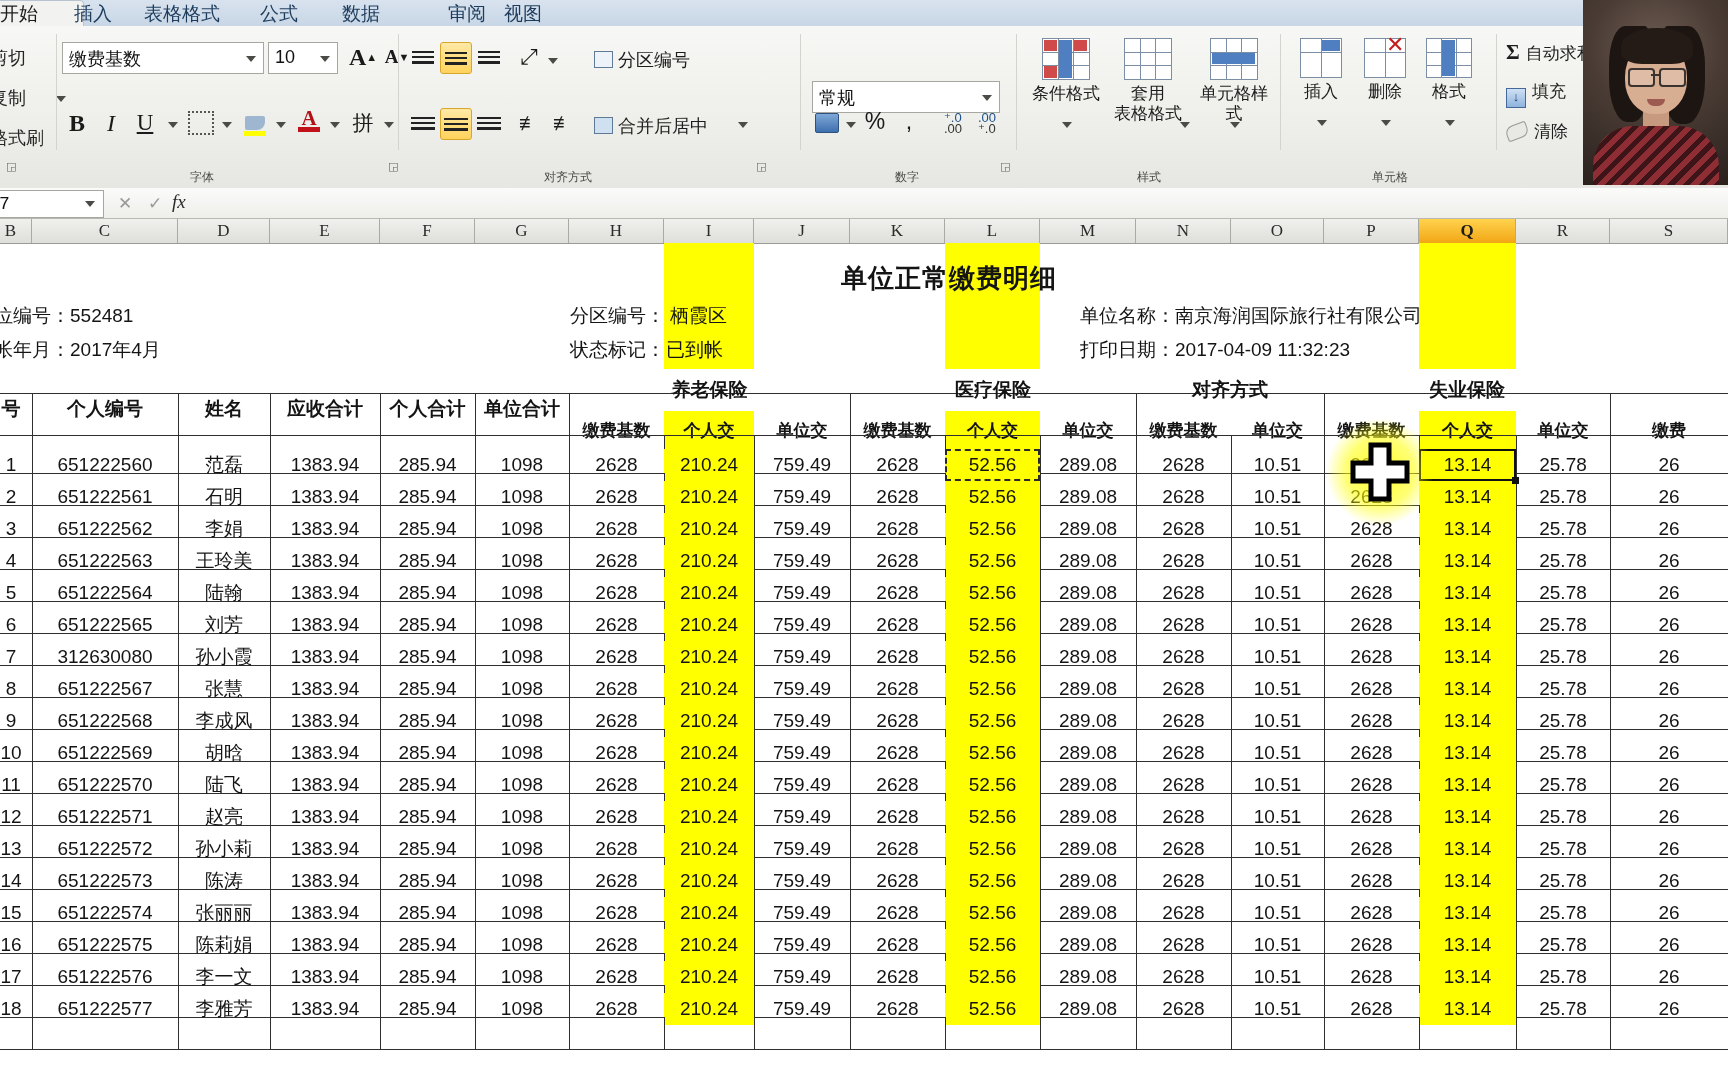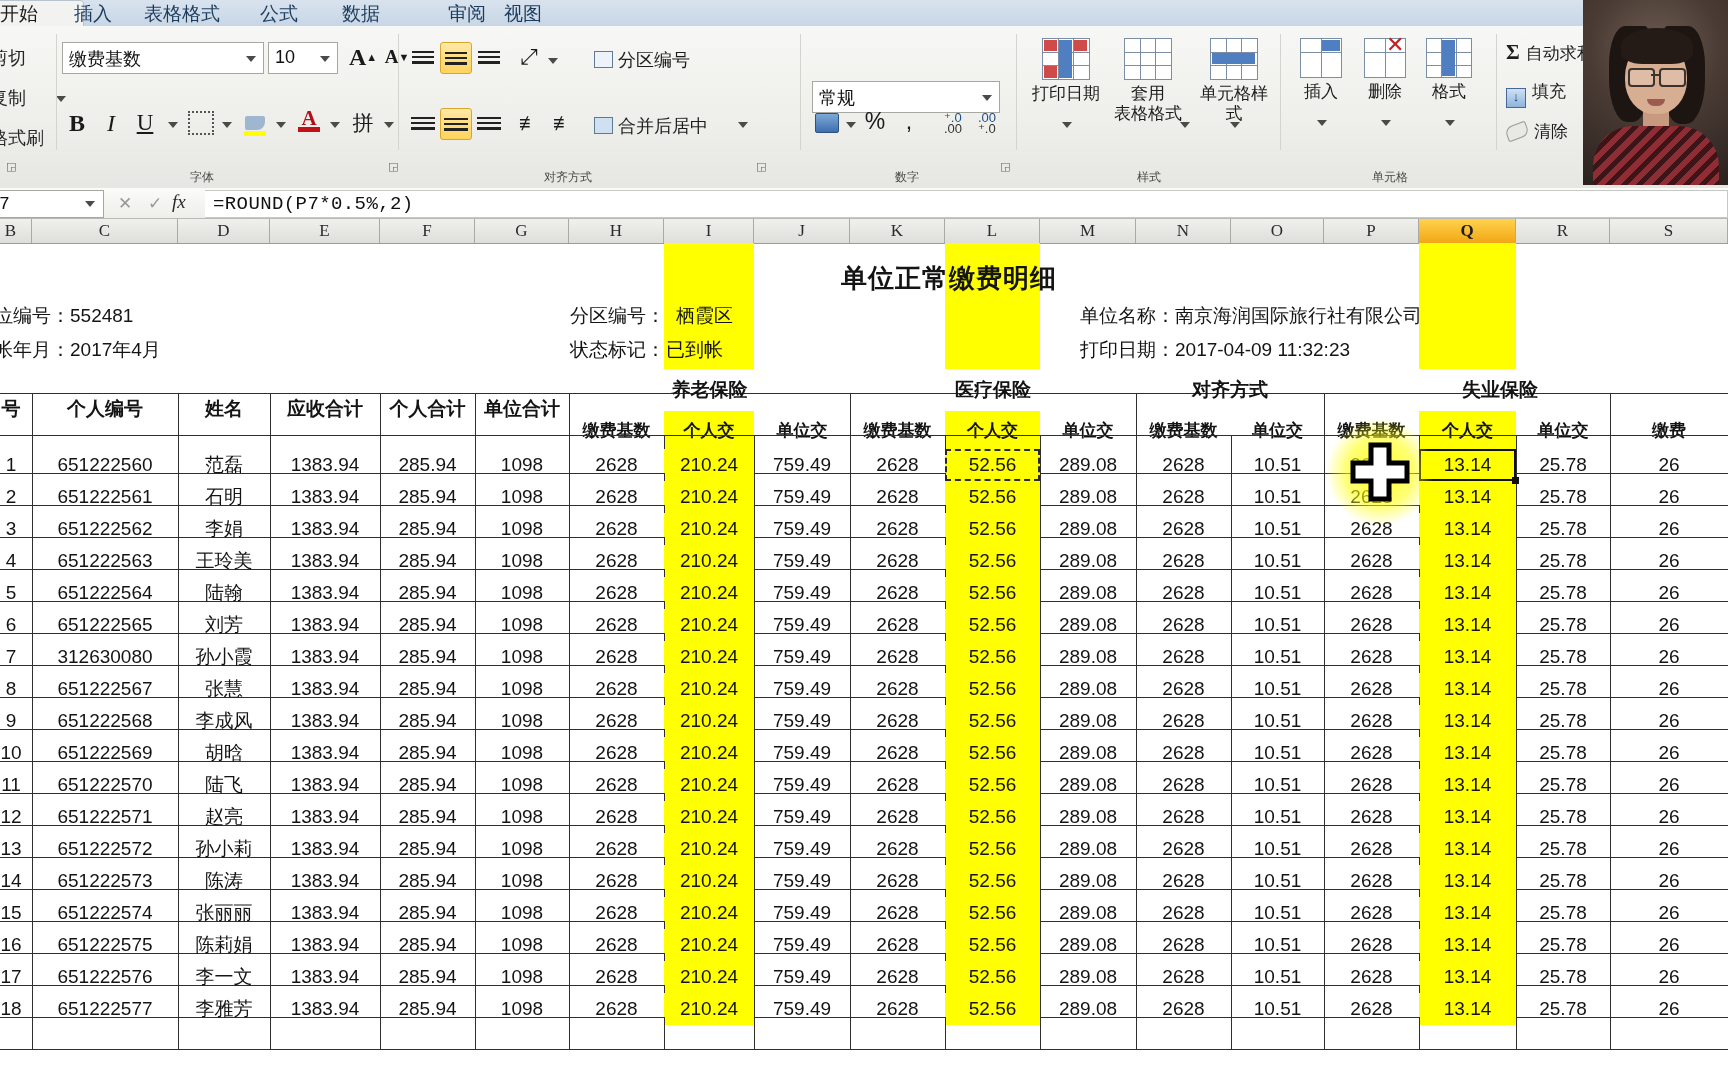--- a/index.html
+++ b/index.html
@@ -285,21 +285,21 @@
       <div class="grp" style="left:1024px;width:240px;">
         <div class="bigbtn" style="left:0px;top:10px;">
           <span class="ic">
             <span class="gridic" style="display:inline-block;"><i class="h1"></i><i class="h2"></i><i class="v1"></i><i class="v2"></i>
               <i class="fill" style="left:16px;top:1px;width:13px;height:38px;"></i>
               <i style="left:1px;top:1px;width:13px;height:11px;background:#d04a4a;"></i>
               <i style="left:31px;top:1px;width:13px;height:11px;background:#d04a4a;"></i>
               <i style="left:1px;top:27px;width:13px;height:12px;background:#d04a4a;"></i>
             </span>
           </span>
-          <div class="t">打印日期</div>
+          <div class="t">条件格式</div>
           <span class="caret" style="left:38px;top:84px;"></span>
         </div>
         <div class="bigbtn" style="left:82px;top:10px;">
           <span class="ic">
             <span class="gridic" style="display:inline-block;"><i class="h1"></i><i class="h2"></i><i class="v1"></i><i class="v2"></i></span>
           </span>
           <div class="t">套用</div>
           <div class="t">表格格式</div>
           <span class="caret" style="left:74px;top:84px;"></span>
         </div>
@@ -387,23 +387,20 @@
   <div class="fbar">
     <div class="namebox">
       <span class="nv">7</span>
       <span class="caret" style="right:8px;top:10px;"></span>
     </div>
     <div class="fxgrp">
       <span class="cancel" style="left:6px;">✕</span>
       <span class="ok" style="left:36px;">✓</span>
     </div>
     <span class="fxicon"><span>fx</span></span>
-    <div class="finput">
-      <span class="fv">=ROUND(P7*0.5%,2)</span>
-    </div>
   </div>
 
   <div class="sheet">
     <div class="colhdr" id="colhdr">
         <div class="colcell" style="left: -10px; width: 42px;">B</div>
         <div class="colcell" style="left: 32px; width: 146px;">C</div>
         <div class="colcell" style="left: 178px; width: 92px;">D</div>
         <div class="colcell" style="left: 270px; width: 110px;">E</div>
         <div class="colcell" style="left: 380px; width: 95px;">F</div>
         <div class="colcell" style="left: 475px; width: 94px;">G</div>
@@ -421,21 +418,21 @@
         <div class="colcell" style="left: 1610px; width: 118px;">S</div>
       </div>
     <div class="hl-col" style="left: 664px; width: 90px; top: 24px; height: 126px;"></div>
       <div class="hl-col" style="left: 945px; width: 95px; top: 24px; height: 126px;"></div>
       <div class="hl-col" style="left: 1419px; width: 97px; top: 24px; height: 126px;"></div>
       <div class="grid" id="grid">
         <div class="cell ttl" style="left: 569px; top: 14px; width: 760px; height: 42px;">单位正常缴费明细</div>
         <div class="cell info" style="left: -10px; top: 56px; width: 320px; height: 34px; padding: 0px 4px;">位编号：552481</div>
         <div class="cell info" style="left: -10px; top: 90px; width: 320px; height: 34px; padding: 0px 4px;">帐年月：2017年4月</div>
         <div class="cell info" style="left: 555px; top: 56px; width: 110px; height: 34px; justify-content: flex-end;">分区编号：</div>
-        <div class="cell info hl" style="left: 664px; top: 56px; width: 90px; height: 34px; padding: 0px 12px;">栖霞区</div>
+        <div class="cell info hl" style="left: 664px; top: 56px; width: 90px; height: 34px; padding: 0px 6px;">栖霞区</div>
         <div class="cell info" style="left: 555px; top: 90px; width: 110px; height: 34px; justify-content: flex-end;">状态标记：</div>
         <div class="cell info hl" style="left: 664px; top: 90px; width: 90px; height: 34px; padding: 0px 2px;">已到帐</div>
         <div class="cell info" style="left: 1080px; top: 56px; width: 440px; height: 34px; justify-content: flex-start;">单位名称：南京海润国际旅行社有限公司</div>
         <div class="cell info" style="left: 1080px; top: 90px; width: 440px; height: 34px; justify-content: flex-start;">打印日期：2017-04-09 11:32:23</div>
         <div class="rowline" style="top: 150px;"></div>
         <div class="cell hdr" style="left: -10px; top: 126px; width: 42px; height: 80px;">号</div>
         <div class="cell hdr" style="left: 32px; top: 126px; width: 146px; height: 80px;">个人编号</div>
         <div class="cell hdr" style="left: 178px; top: 126px; width: 92px; height: 80px;">姓名</div>
         <div class="cell hdr" style="left: 270px; top: 126px; width: 110px; height: 80px;">应收合计</div>
         <div class="cell hdr" style="left: 380px; top: 126px; width: 95px; height: 80px;">个人合计</div>
@@ -444,21 +441,21 @@
         <div class="cell hdr2" style="left: 569px; top: 168px; width: 95px; height: 38px;">缴费基数</div>
         <div class="cell hdr2 hl" style="left: 664px; top: 168px; width: 90px; height: 38px;">个人交</div>
         <div class="cell hdr2" style="left: 754px; top: 168px; width: 96px; height: 38px;">单位交</div>
         <div class="cell hdr" style="left: 850px; top: 126px; width: 286px; height: 42px;">医疗保险</div>
         <div class="cell hdr2" style="left: 850px; top: 168px; width: 95px; height: 38px;">缴费基数</div>
         <div class="cell hdr2 hl" style="left: 945px; top: 168px; width: 95px; height: 38px;">个人交</div>
         <div class="cell hdr2" style="left: 1040px; top: 168px; width: 96px; height: 38px;">单位交</div>
         <div class="cell hdr" style="left: 1136px; top: 126px; width: 188px; height: 42px;">对齐方式</div>
         <div class="cell hdr2" style="left: 1136px; top: 168px; width: 95px; height: 38px;">缴费基数</div>
         <div class="cell hdr2" style="left: 1231px; top: 168px; width: 93px; height: 38px;">单位交</div>
-        <div class="cell hdr" style="left: 1357px; top: 126px; width: 286px; height: 42px; font-family: Liberation Mono, monospace;">失业保险</div>
+        <div class="cell hdr" style="left: 1324px; top: 126px; width: 286px; height: 42px; font-family: Liberation Mono, monospace;">失业保险</div>
         <div class="cell hdr2" style="left: 1324px; top: 168px; width: 95px; height: 38px;">缴费基数</div>
         <div class="cell hdr2 hl" style="left: 1419px; top: 168px; width: 97px; height: 38px;">个人交</div>
         <div class="cell hdr2" style="left: 1516px; top: 168px; width: 94px; height: 38px;">单位交</div>
         <div class="cell hdr" style="left: 1610px; top: 126px; width: 118px; height: 42px;"></div>
         <div class="cell hdr2" style="left: 1610px; top: 168px; width: 118px; height: 38px;">缴费</div>
         <div class="rowline" style="top: 192px;"></div>
         <div class="rowline" style="top: 230px;"></div>
         <div class="vline" style="left: 32px; top: 150px; height: 80px;"></div>
         <div class="vline" style="left: 178px; top: 150px; height: 80px;"></div>
         <div class="vline" style="left: 270px; top: 150px; height: 80px;"></div>

